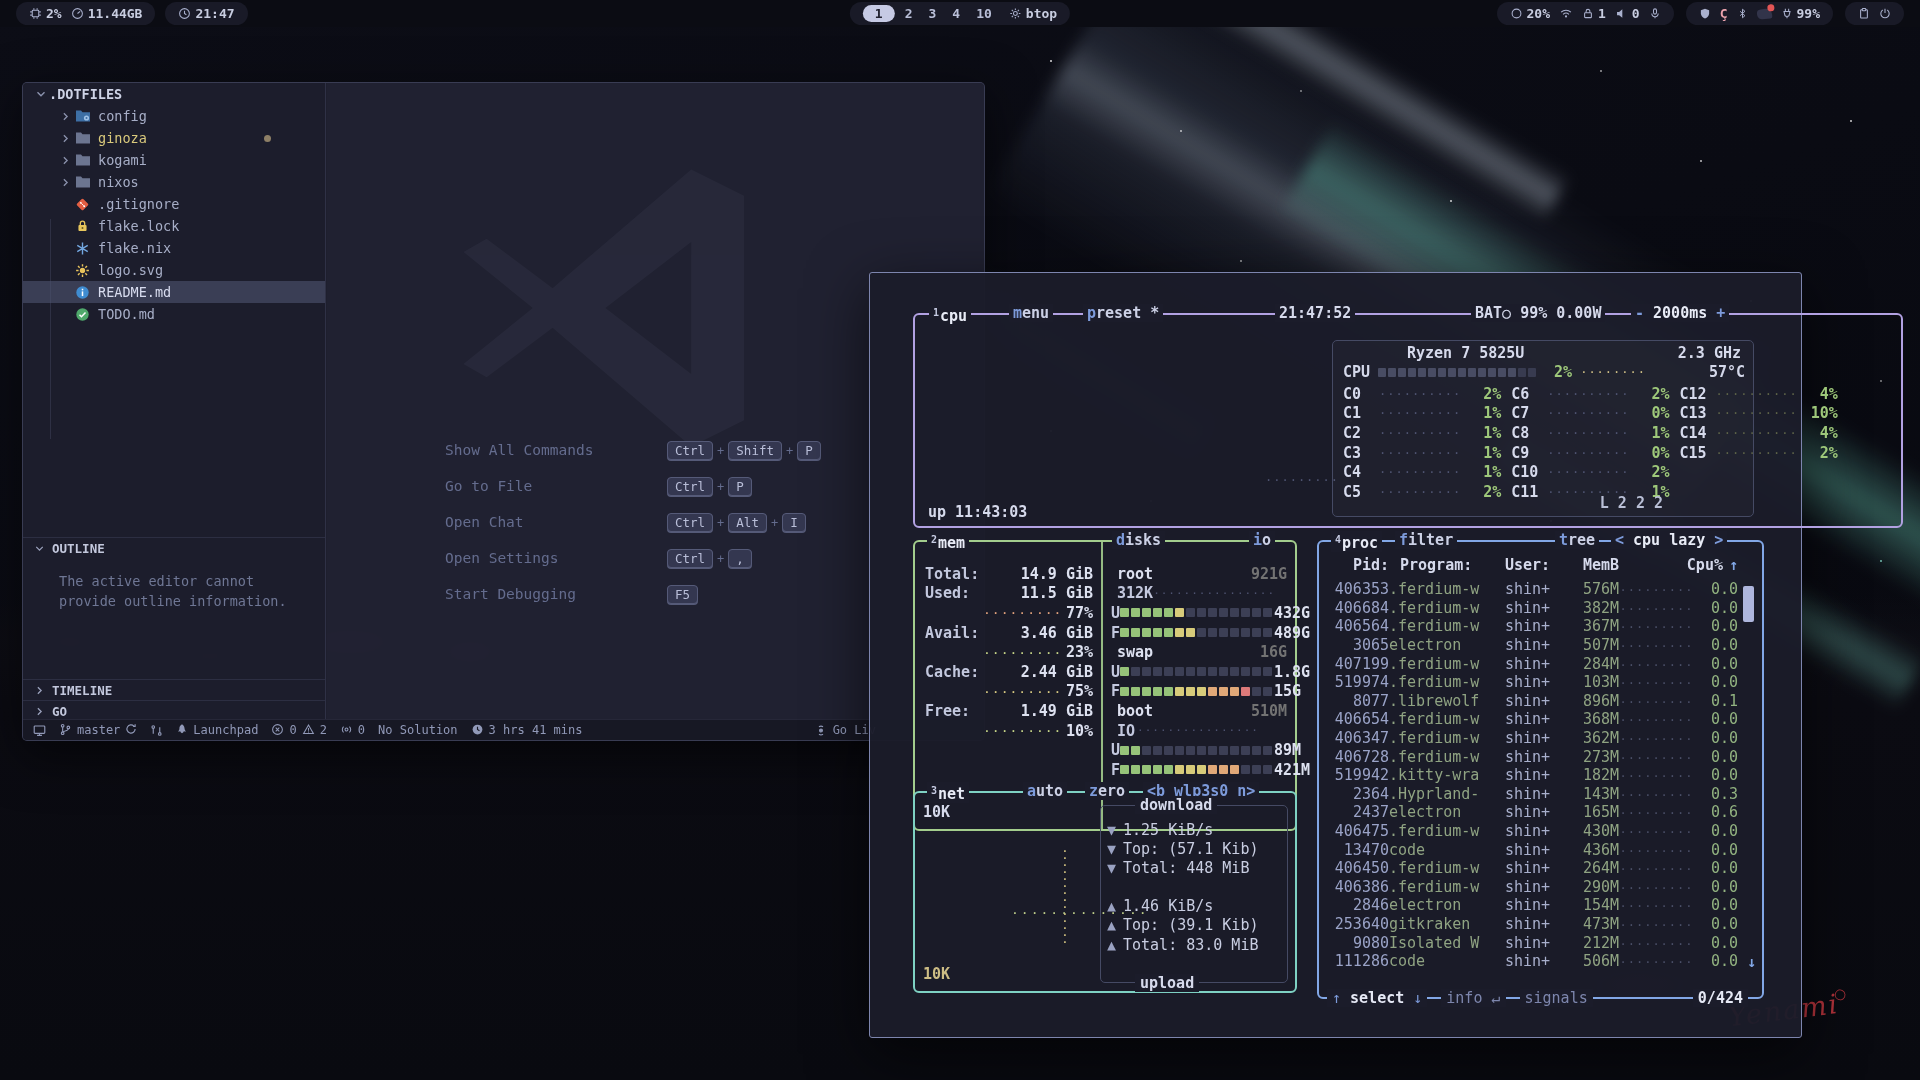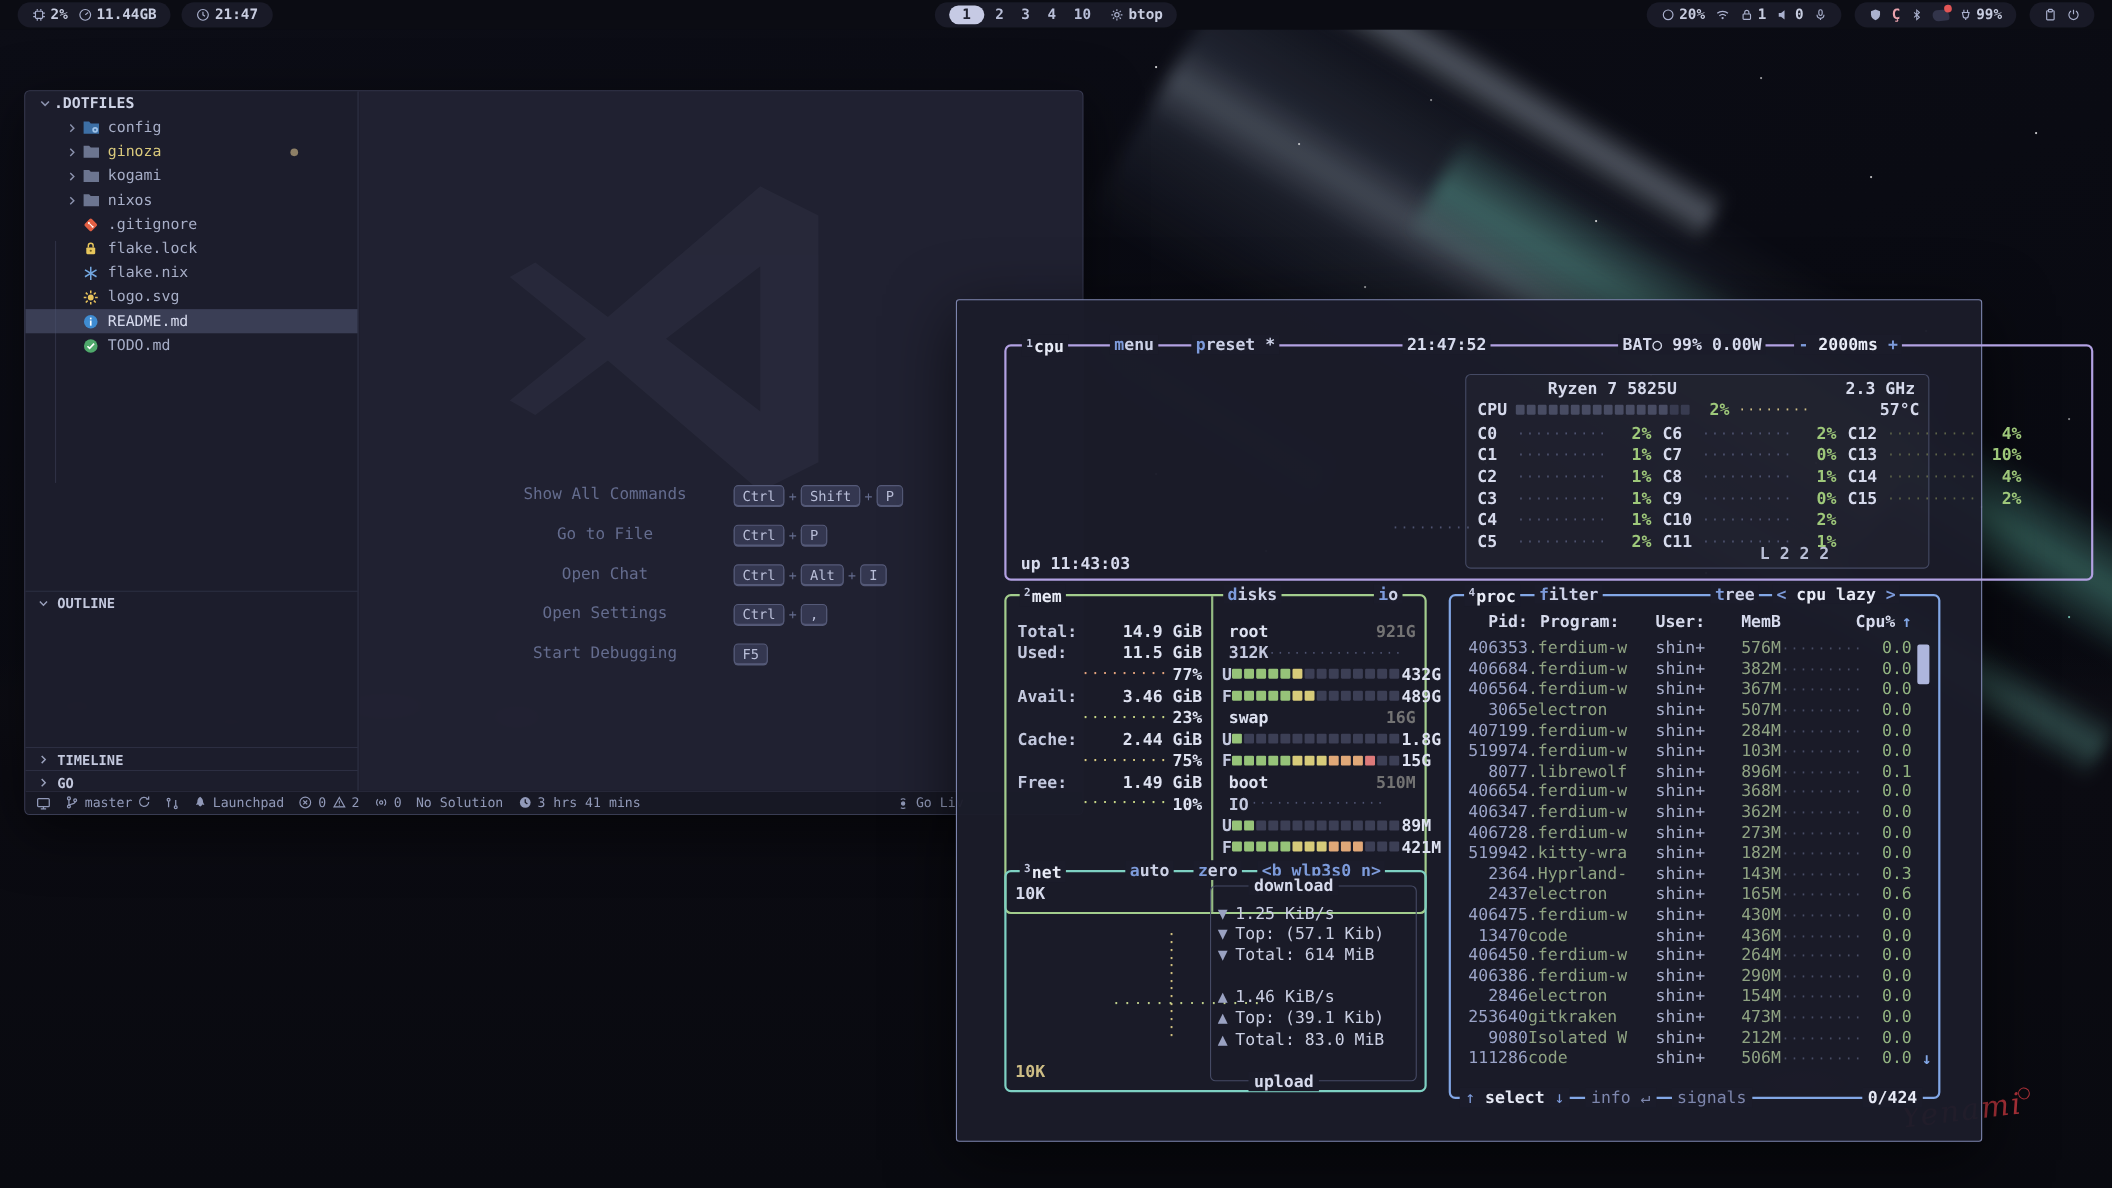--- a/index.html
+++ b/index.html
@@ -55,21 +55,21 @@
   .trow .chev{width:16px;display:inline-flex;justify-content:center;color:#8b92ad;flex:none}
   .trow .ficon{width:17px;height:16px;margin:0 7px 0 1px;display:inline-flex;align-items:center;justify-content:center;flex:none}
   .trow .dot-mod{position:absolute;right:54px;width:7px;height:7px;border-radius:50%;background:#8d7f66}
   .guide{position:absolute;left:27px;top:136px;width:1px;height:220px;background:rgba(80,85,115,.35)}
   .sect{position:absolute;left:0;width:100%;font-family:"DejaVu Sans Mono",monospace;font-size:12.5px;font-weight:bold;color:#c3c8dd;display:flex;align-items:center;gap:6px;padding-left:10px;height:22px;cursor:pointer;border-top:1px solid rgba(60,63,88,.5)}
   .sect .chev{display:inline-flex;color:#9aa1bc}
   .outline-msg{position:absolute;left:36px;top:488px;width:240px;color:#6f7795;font-size:13.5px;font-family:"DejaVu Sans Mono",monospace;line-height:20px;font-weight:normal}
   .editor{position:absolute;left:304px;top:0;width:659px;height:638px;background:rgba(34,35,52,.55)}
   .watermark{position:absolute;left:120px;top:60px;opacity:.05}
   .shortcuts{position:absolute;left:118px;top:358px;display:grid;grid-template-columns:210px auto;row-gap:17px;column-gap:12px;font-family:"DejaVu Sans Mono",monospace;font-size:14.5px;color:#646c8e;align-items:center}
-  .sc-label{text-align:center;line-height:19px}
+  .sc-label{text-align:left;line-height:19px}
   .sc-keys{display:flex;align-items:center;gap:4px}
   .kbd{background:#343750;border:1px solid #555a78;border-radius:4px;padding:1px 7px;font-size:12.5px;color:#b9bed8;box-shadow:0 1px 0 #555a78}
   .plus{color:#646c8e;font-size:12px}
   .statusbar{position:absolute;left:0;bottom:0;width:100%;height:21px;background:#171824;border-top:1px solid #262738;display:flex;align-items:center;gap:13px;padding:0 10px;font-family:"DejaVu Sans Mono",monospace;font-size:12px;color:#9199b8;z-index:3}
   .sb-item{display:inline-flex;align-items:flex-start;gap:5px;cursor:pointer}
   .sb-right{position:absolute;right:108px;display:inline-flex;align-items:center;gap:5px}
 
   
   .btop{position:absolute;left:869px;top:272px;width:933px;height:766px;background:rgba(27,28,42,.96);border:1px solid #7d85ae;border-radius:3px;z-index:20;box-shadow:0 16px 60px rgba(0,0,0,.6);font-family:"DejaVu Sans Mono",monospace;font-size:15px;color:#d4d8ea}
   .bbox{position:absolute;border:2px solid;border-radius:6px}
@@ -284,20 +284,21 @@
       </div>
       <div class="guide"></div>
       <div class="sect" style="top:454px">
         <span class="chev">
             <svg width="13" height="13" viewBox="0 0 16 16" fill="none" stroke="currentColor" stroke-width="1.6">
               <path d="M4 6l4 4 4-4"></path>
             </svg>
           </span>
         <span>OUTLINE</span>
       </div>
+      <div class="outline-msg">The active editor cannot provide outline information.</div>
       <div class="sect" style="top:596px">
         <span class="chev">
             <svg width="13" height="13" viewBox="0 0 16 16" fill="none" stroke="currentColor" stroke-width="1.6">
               <path d="M6 4l4 4-4 4"></path>
             </svg>
           </span>
         <span>TIMELINE</span>
       </div>
       <div class="sect" style="top:617px">
         <span class="chev">
@@ -744,21 +745,21 @@
             <div class="nrow">
               <span class="arr" style="color: rgb(154, 162, 194);">▼</span>
               <span>1.25 KiB/s</span>
             </div>
             <div class="nrow">
               <span class="arr" style="color: rgb(154, 162, 194);">▼</span>
               <span>Top: (57.1 Kib)</span>
             </div>
             <div class="nrow">
               <span class="arr" style="color: rgb(154, 162, 194);">▼</span>
-              <span>Total:  614 MiB</span>
+              <span>Total:  448 MiB</span>
             </div>
           </div>
         <div style="height:19px"></div>
         <div id="net-up">
             <div class="nrow">
               <span class="arr" style="color: rgb(154, 162, 194);">▲</span>
               <span>1.46 KiB/s</span>
             </div>
             <div class="nrow">
               <span class="arr" style="color: rgb(154, 162, 194);">▲</span>

